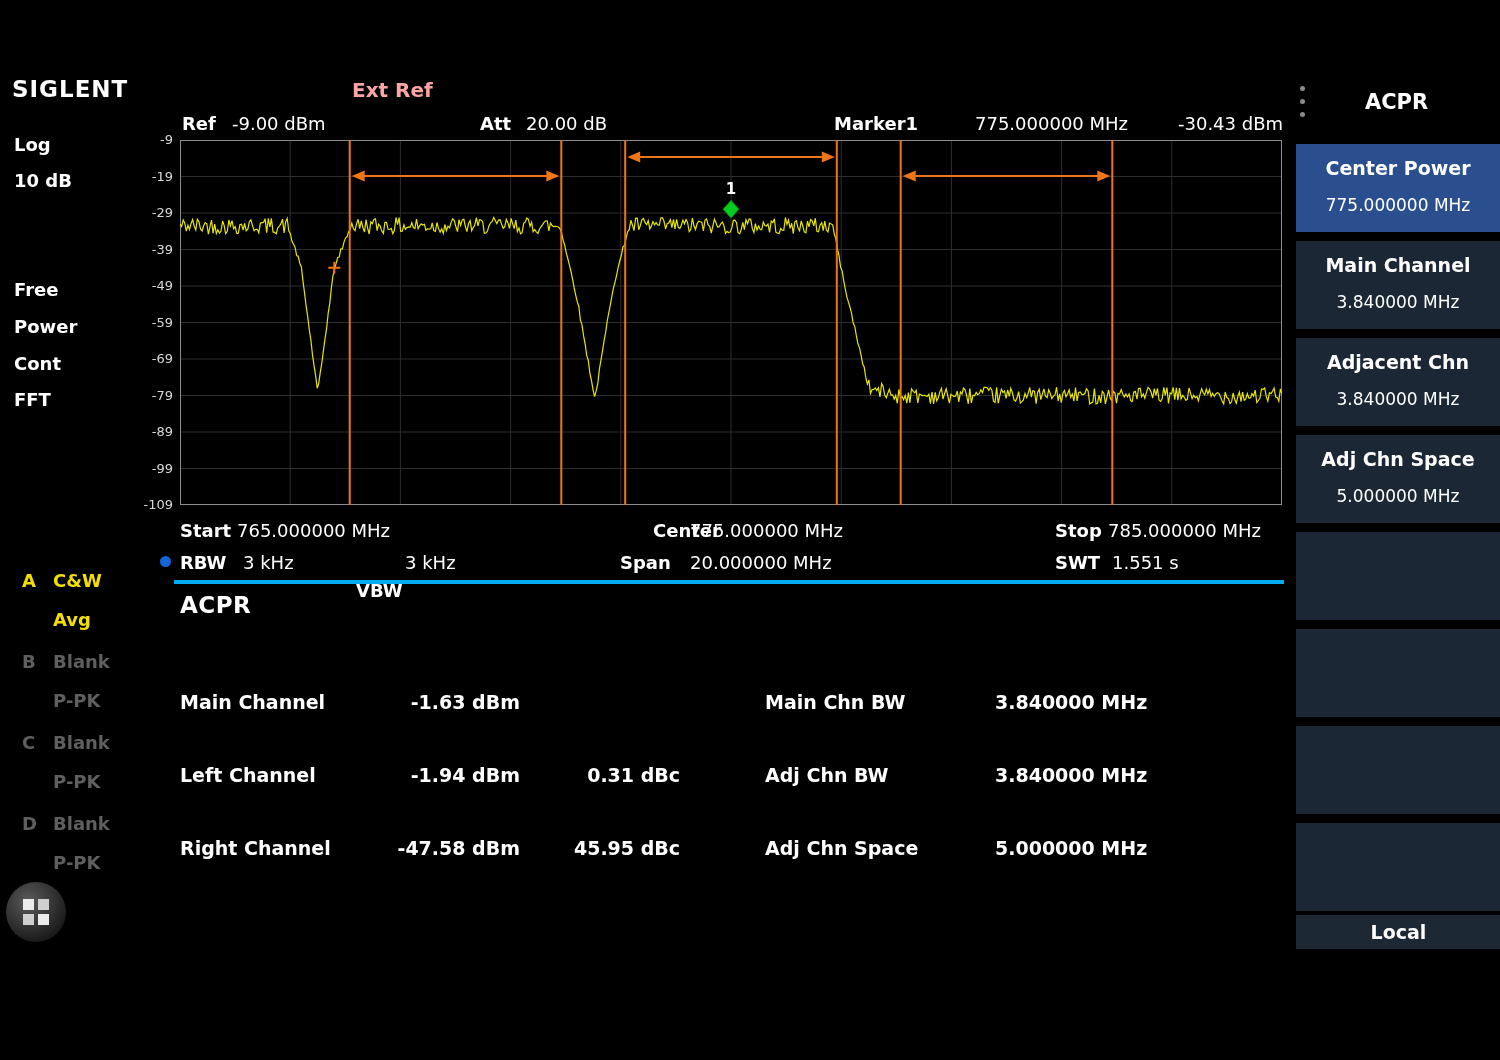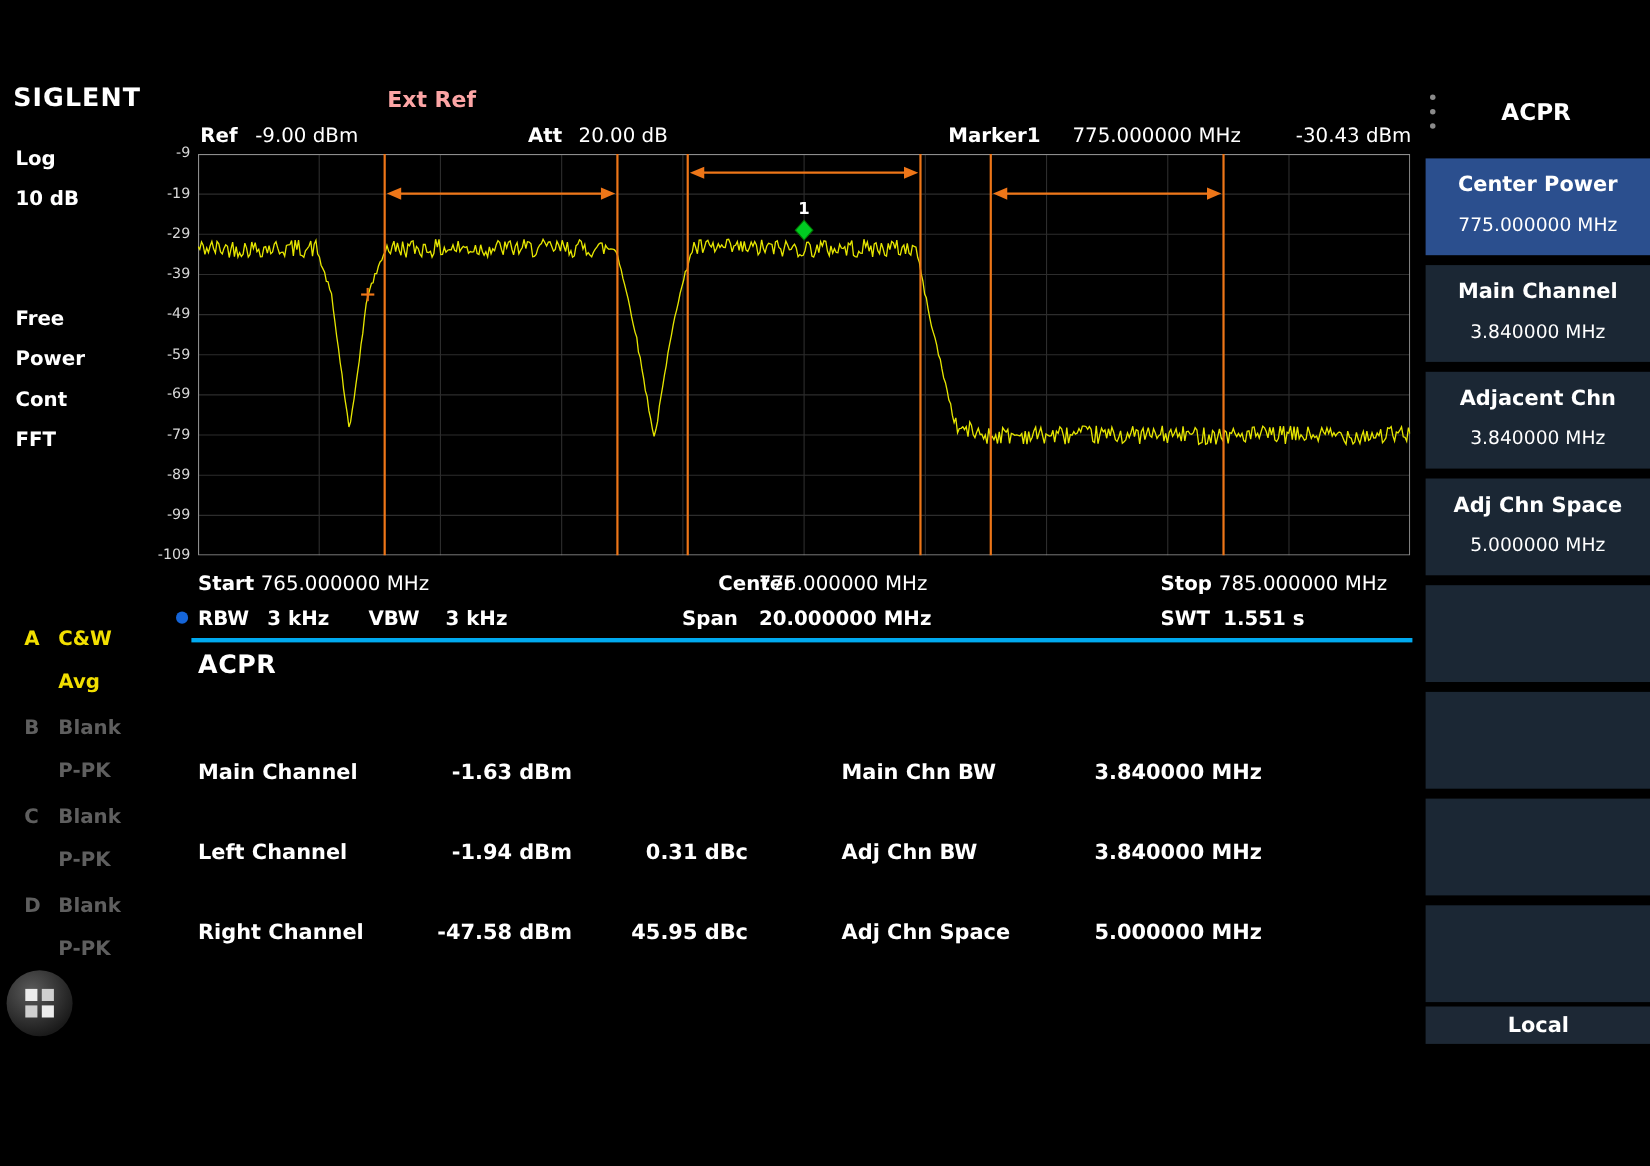--- a/index.html
+++ b/index.html
@@ -24,21 +24,21 @@
 
   
   #plot { left:180px; top:140px; }
   #y-axis { left:128px; top:133px; width:48px; height:380px; }
   .ylab { position:absolute; right:3px; font-size:13px; color:#d8d8d8; line-height:14px; }
 
   
   .fr { font-size:18px; white-space:nowrap; }
   .fr.b { font-weight:bold; }
   .row1 { top:520px; }
-  .row2 { top:552px;font-weight:bold; }
+  .row2 { top:552px; }
   .blue-dot { left:160px; top:556px; width:11px; height:11px; border-radius:50%; background:#1565d8; }
   .cyan-line { left:174px; top:580px; width:1110px; height:4px; background:#00aaf0; }
 
   
   .acpr-title { left:180px; top:592px; font-size:23px; font-weight:bold; letter-spacing:0.5px; }
   #acpr-rows { left:0; top:660px; width:1290px; height:240px; }
   .acpr-row { position:absolute; left:0; width:1290px; height:26px; font-size:19px; }
   .acpr-name { position:absolute; left:180px; font-weight:bold; }
   .acpr-power { position:absolute; left:330px; width:190px; text-align:right; font-weight:bold; }
   .acpr-ratio { position:absolute; left:500px; width:180px; text-align:right; font-weight:bold; }
@@ -84,21 +84,21 @@
 </head>
 <body>
 
 <div class="abs brand">SIGLENT</div>
 <div class="abs ext-ref">Ext Ref</div>
 
 <div class="abs st b" style="left:182px;">Ref</div>
 <div class="abs st" style="left:232px;">-9.00 dBm</div>
 <div class="abs st b" style="left:480px;">Att</div>
 <div class="abs st" style="left:526px;">20.00 dB</div>
-<div class="abs st b" style="left:862px;">Marker1</div>
+<div class="abs st b" style="left:834px;">Marker1</div>
 <div class="abs st" style="left:975px;">775.000000 MHz</div>
 <div class="abs st" style="left:1178px;">-30.43 dBm</div>
 
 <div class="abs lp" style="top:134px;">Log</div>
 <div class="abs lp" style="top:170px;">10 dB</div>
 <div class="abs lp" style="top:279px;">Free</div>
 <div class="abs lp" style="top:316px;">Power</div>
 <div class="abs lp" style="top:353px;">Cont</div>
 <div class="abs lp" style="top:389px;">FFT</div>
 <div class="abs" id="trace-list">
@@ -183,21 +183,21 @@
 <div class="abs fr b row1" style="left:180px;">Start</div>
 <div class="abs fr row1" style="left:237px;">765.000000 MHz</div>
 <div class="abs fr b row1" style="left:620px;margin-left:33px;">Center</div>
 <div class="abs fr row1" style="left:690px;">775.000000 MHz</div>
 <div class="abs fr b row1" style="left:1055px;">Stop</div>
 <div class="abs fr row1" style="left:1108px;">785.000000 MHz</div>
 
 <div class="abs blue-dot"></div>
 <div class="abs fr b row2" style="left:180px;">RBW</div>
 <div class="abs fr row2" style="left:243px;">3 kHz</div>
-<div class="abs fr b row2" style="left:335px;">VBW</div>
+<div class="abs fr b row2" style="left:356px;margin-top:28px;">VBW</div>
 <div class="abs fr row2" style="left:405px;">3 kHz</div>
 <div class="abs fr b row2" style="left:620px;">Span</div>
 <div class="abs fr row2" style="left:690px;">20.000000 MHz</div>
 <div class="abs fr b row2" style="left:1055px;">SWT</div>
 <div class="abs fr row2" style="left:1112px;">1.551 s</div>
 
 <div class="abs cyan-line"></div>
 
 <div class="abs acpr-title">ACPR</div>
 <div class="abs" id="acpr-rows">

